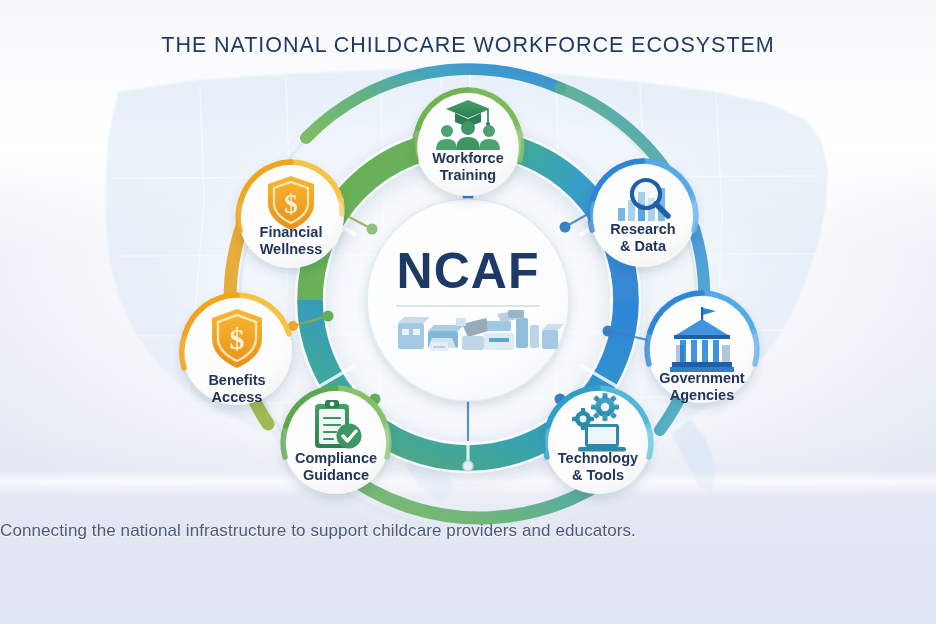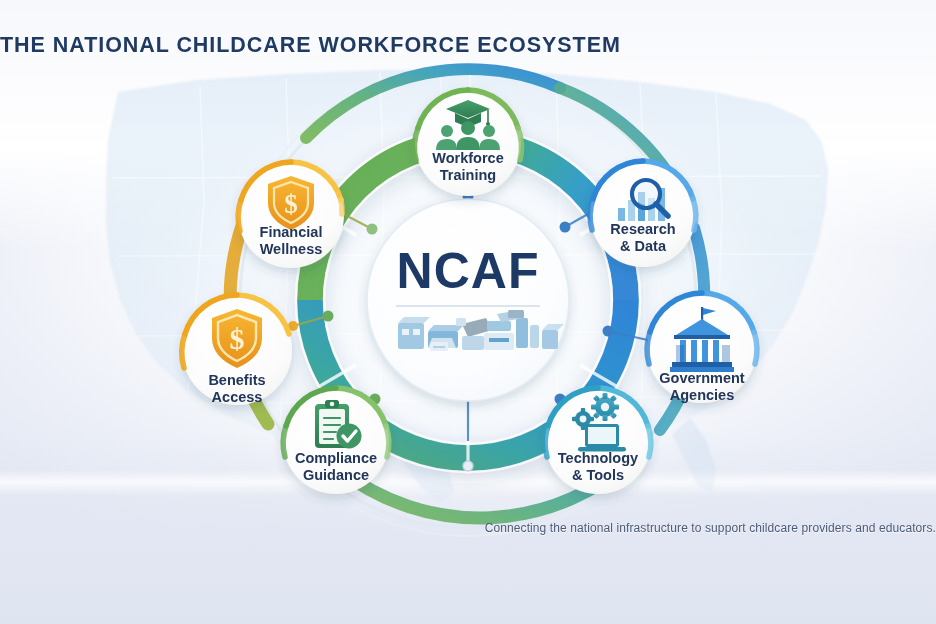--- a/index.html
+++ b/index.html
@@ -16,31 +16,30 @@
   
   .bg-band{position:absolute;left:0;width:936px;pointer-events:none;}
   .bg-top{top:0;height:250px;background:linear-gradient(180deg,#f7f8fc 0%, #ffffff 60%, rgba(255,255,255,0) 100%);}
   .bg-bottom{bottom:0;height:190px;background:linear-gradient(180deg, rgba(226,231,245,0) 0%, #e3e7f3 55%, #dfe4f1 100%);}
   .bg-sheen{top:470px;height:26px;background:linear-gradient(180deg, rgba(255,255,255,0) 0%, rgba(255,255,255,.75) 45%, rgba(255,255,255,0) 100%);}
   #mapwrap{position:absolute;inset:0;pointer-events:none;opacity:.42;}
   #glowwrap{position:absolute;inset:0;pointer-events:none;}
 
   
   .title{
-    position:absolute;left:0;right:0;top:33px;
-    font-size:21.5px;font-weight:700;letter-spacing:.95px;
+    position:absolute;left:0;right:0;top:33px;text-align:center;
+    font-size:21.5px;font-weight:400;letter-spacing:.95px;
     color:#1f3a63;
     text-shadow:0 1px 1px rgba(255,255,255,.9);
   }
   
   .caption{
-    position:absolute;left:0;right:0;top:521px;text-align:right;
-    font-size:12px;color:#4b5b78;letter-spacing:.1px;
+    position:absolute;left:0;right:0;top:521px;text-align:left;
+    font-size:17px;color:#4b5b78;letter-spacing:.1px;
     text-shadow:0 1px 1px rgba(255,255,255,.85);
-    margin-left:31px;
   }
 
   
   #diagram{position:absolute;left:0;top:0;width:936px;height:624px;}
 
   
   .node-label{
     font-family:"Liberation Sans", sans-serif;
     fill:#22365c;font-weight:600;text-anchor:middle;
   }

